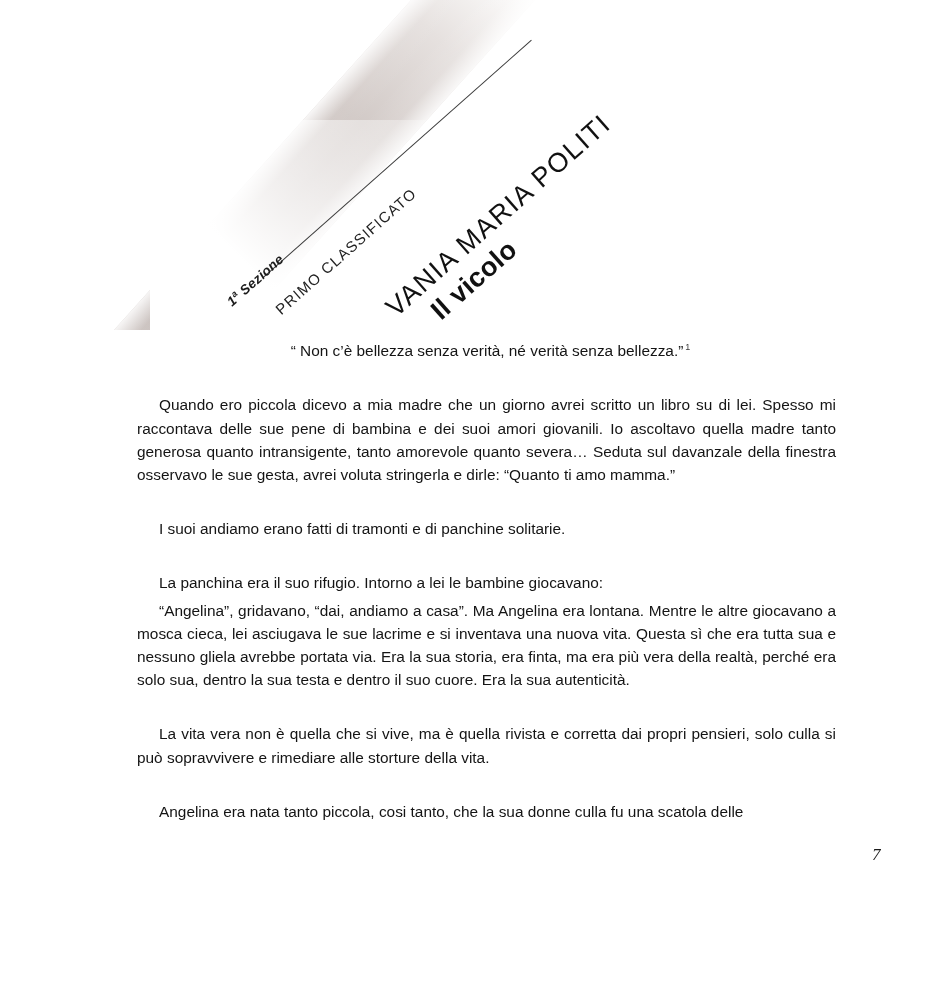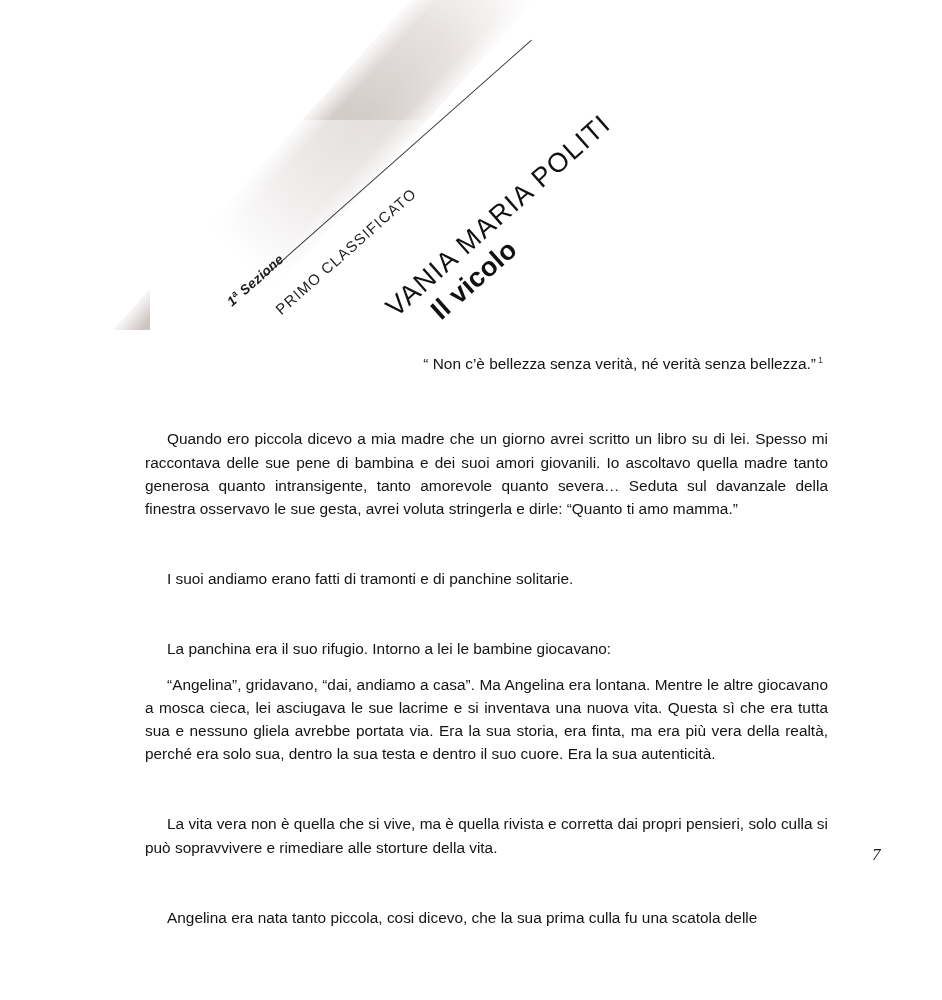--- a/index.html
+++ b/index.html
@@ -145,31 +145,31 @@
     left: 133px;
     top: 332px;
     width: 707px;
     font-size: 15.4px;
     line-height: 23.2px;
     text-align: justify;
     color: #141414;
   }
 
   .para {
-    margin: 12px;
+    margin: 4px;
     text-indent: 22px;
     text-align: justify;
     text-justify: inter-word;
   }
   .gap { height: 23px; }
 
   .epigraph {
-    margin: 17px;
+    margin: 4px;
     text-indent: 8px;
-    text-align: right;
+    text-align: center;
   }
   .fn {
     font-size: 9px;
     vertical-align: super;
     margin-left: 2px;
     color: #3b3b3b;
   }
 
   
   .folio {
@@ -220,18 +220,18 @@
 
     <p class="para">La panchina era il suo rifugio. Intorno a lei le bambine giocavano:</p>
     <p class="para">“Angelina”, gridavano, “dai, andiamo a casa”. Ma Angelina era lontana. Mentre le altre giocavano a mosca cieca, lei asciugava le sue lacrime e si inventava una nuova vita. Questa sì che era tutta sua e nessuno gliela avrebbe portata via. Era la sua storia, era finta, ma era più vera della realtà, perché era solo sua, dentro la sua testa e dentro il suo cuore. Era la sua autenticità.</p>
 
     <div class="gap"></div>
 
     <p class="para">La vita vera non è  quella che si vive, ma è quella rivista e corretta dai propri pensieri, solo culla si può sopravvivere e rimediare alle storture della vita.</p>
 
     <div class="gap"></div>
 
-    <p class="para">Angelina era nata tanto piccola, cosi dicevo,  che la sua prima culla fu una scatola delle</p>
+    <p class="para">Angelina era nata tanto piccola, cosi tanto,  che la sua donne culla fu una scatola delle</p>
   </div>
 
   <div class="folio">7</div>
 
 </div>
 
 </body></html>

